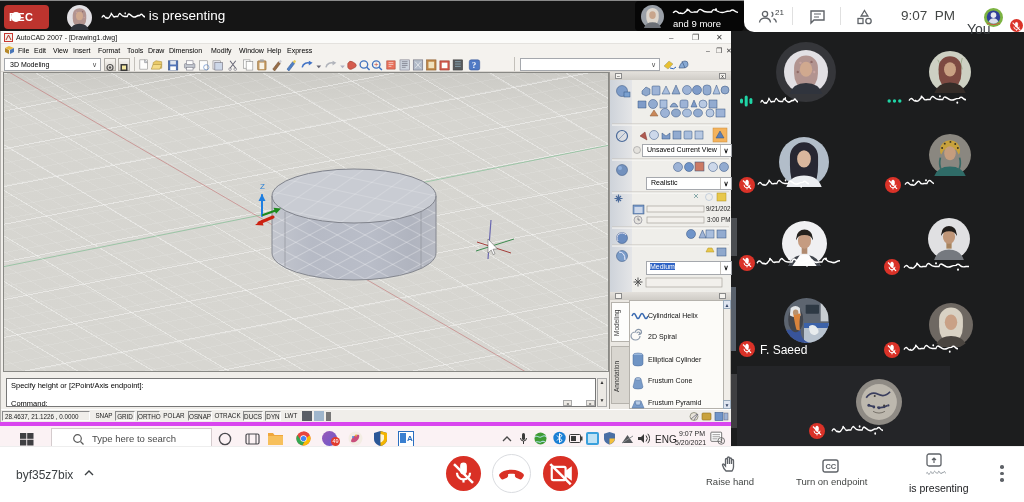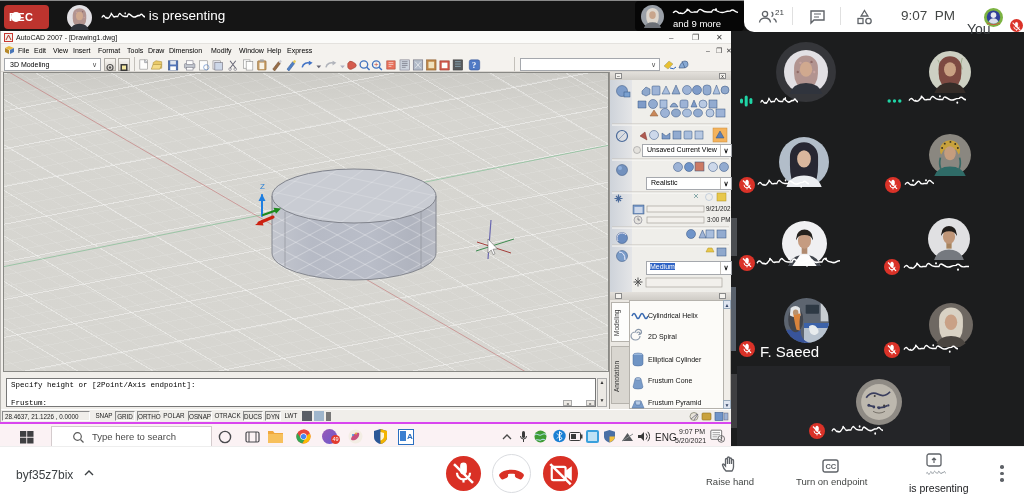--- a/index.html
+++ b/index.html
@@ -32,31 +32,31 @@
 
 #draw{left:2px;top:41px;width:606px;height:300px;background:linear-gradient(#cccbc6,#d6d5d0 14%,#d7d6d1);border:1px solid #898985;overflow:hidden}
 #grid{left:0;top:0;width:606px;height:300px;
 background-image:
  repeating-linear-gradient(169deg,rgba(255,255,255,.42) 0 1px,rgba(255,255,255,0) 1px 37px),
  repeating-linear-gradient(169deg,rgba(255,255,255,.11) 0 1px,rgba(255,255,255,0) 1px 11px),
  repeating-linear-gradient(31deg,rgba(255,255,255,.38) 0 1px,rgba(255,255,255,0) 1px 39px),
  repeating-linear-gradient(31deg,rgba(255,255,255,.1) 0 1px,rgba(255,255,255,0) 1px 11.5px);}
 
 #cmd{left:0;top:346px;width:608px;height:32px;background:#f0eeea}
-#cmdbox{left:5px;top:1px;width:590px;height:29px;background:#fff;border:1px solid #777;font-family:Liberation Mono, monospace;font-size:7.5px;color:#000}
+#cmdbox{left:5px;top:1px;width:590px;height:29px;background:#fff;border:1px solid #777;font-family:Liberation Sans, sans-serif;font-size:7.5px;color:#000}
 #cmdbox .l1{position:absolute;left:4px;top:2px;white-space:pre}
 #cmdbox .l2{position:absolute;left:4px;top:20px}
 
 #acstatus{left:0;top:378px;width:730px;height:13px;background:#f0eeea;border-top:1px solid #fff}
 .sbtn{position:absolute;top:1px;height:10px;font-size:6.3px;color:#222;text-align:center;line-height:10px}
 .pressed{border:1px solid;border-color:#8a8a8a #fdfdfd #fdfdfd #8a8a8a;background:#eae8e4}
 
 #dash{left:608px;top:41px;width:122px;height:337px;background:#efeeea;border-left:1px solid #97948f}
 
-#taskbar{left:0;top:422px;width:731px;height:24px;background:#fbf2f4;border-top:2px solid #d946ef}
+#taskbar{left:0;top:422px;width:731px;height:24px;background:#fbf2f4;border-top:4px solid #d946ef}
 
 #sidebar{left:730px;top:0;width:294px;height:447px;background:#1c1d1e}
 .micoff{position:absolute;width:16px;height:16px;border-radius:50%;background:#da3228}
 
 #botbar{left:0;top:446px;width:1024px;height:56px;background:#fff;border-top:1px solid #eee}
 #meetcode{left:16px;top:468px;font-size:12px;color:#3c4043}
 .rbtn{position:absolute;border-radius:50%}
 .blabel{position:absolute;font-size:9.5px;color:#444746}
 </style></head>
 <body>
@@ -233,21 +233,21 @@
     </svg>
 <svg class="ab" style="left:739px;top:341px;width:16px;height:16px" viewBox="0 0 16 16">
       <circle cx="8" cy="8" r="8" fill="#da3228"></circle>
       <g stroke="#fff" fill="#fff">
         <rect x="6.8" y="3.2" width="2.4" height="5" rx="1.2"></rect>
         <path d="M5 7.8a3 3 0 0 0 6 0" fill="none" stroke-width="1"></path>
         <path d="M8 10.8v1.6" stroke-width="1"></path>
         <path d="M4 3.5l8 8.4" stroke-width="1.2"></path>
       </g>
     </svg>
-<div class="ab" style="left:760px;top:343px;color:#fff;font-size:15px">F. Saeed</div>
+<div class="ab" style="left:760px;top:343px;color:#fff;font-size:12px">F. Saeed</div>
 
 <svg class="ab" style="left:929px;top:303px;width:44px;height:44px" viewBox="0 0 48 48">
       <circle cx="24" cy="24" r="24" fill="#6e6862"></circle>
       <path d="M24,5 a13,13 0 0 1 13,13 v8 q0,14 -13,21 q-13,-7 -13,-21 v-8 a13,13 0 0 1 13,-13 z" fill="#d9d2c4"></path>
       <ellipse cx="24" cy="21" rx="6.8" ry="8.4" fill="#c9a186"></ellipse>
       <path d="M8,44 q5,-8 16,-8 t16,8 q-7,6 -16,6 t-16,-6 z" fill="#4a4540"></path>
     </svg>
 <svg class="ab" style="left:884px;top:342px;width:16px;height:16px" viewBox="0 0 16 16">
       <circle cx="8" cy="8" r="8" fill="#da3228"></circle>
       <g stroke="#fff" fill="#fff">
@@ -713,21 +713,21 @@
       <div class="ab" style="left:38px;top:20px;font-size:7px;color:#111">Cylindrical Helix</div>
       <div class="ab" style="left:38px;top:41px;font-size:7px;color:#111">2D Spiral</div>
       <div class="ab" style="left:38px;top:64px;font-size:7px;color:#111">Elliptical Cylinder</div>
       <div class="ab" style="left:38px;top:85px;font-size:7px;color:#111">Frustum Cone</div>
       <div class="ab" style="left:38px;top:107px;font-size:7px;color:#111">Frustum Pyramid</div>
     </div>
   </div>
   <div class="ab" id="cmd">
     <div class="ab" id="cmdbox">
           <div class="l1">Specify height or [2Point/Axis endpoint]:</div>
-          <div class="l2">Frustum:</div>
+          <div class="l2">Command:</div>
         </div>
     <div class="ab" style="left:596px;top:1px;width:10px;height:29px;background:#ece9e4;border:1px solid #aaa;font-size:5px;color:#333;text-align:center;line-height:6px">▲<br><br><br>▼</div>
     <div class="ab" style="left:562px;top:23px;width:9px;height:6px;background:#ece9e4;border:1px solid #aaa;font-size:4px;color:#333;text-align:center;line-height:5px">◂</div>
     <div class="ab" style="left:585px;top:23px;width:9px;height:6px;background:#ece9e4;border:1px solid #aaa;font-size:4px;color:#333;text-align:center;line-height:5px">▸</div>
   </div>
   <div class="ab" id="acstatus">
      <div class="ab" style="left:1px;top:1px;width:88px;height:10px;border:1px solid;border-color:#8a8a8a #fdfdfd #fdfdfd #8a8a8a;font-size:6.3px;color:#222;padding-left:2px;line-height:10px">28.4637,&nbsp;21.1226&nbsp;,&nbsp;0.0000</div>
      <div class="sbtn" style="left:93px;width:20px">SNAP</div>
      <div class="sbtn pressed" style="left:114px;width:20px">GRID</div>
      <div class="sbtn pressed" style="left:136px;width:23px">ORTHO</div>

